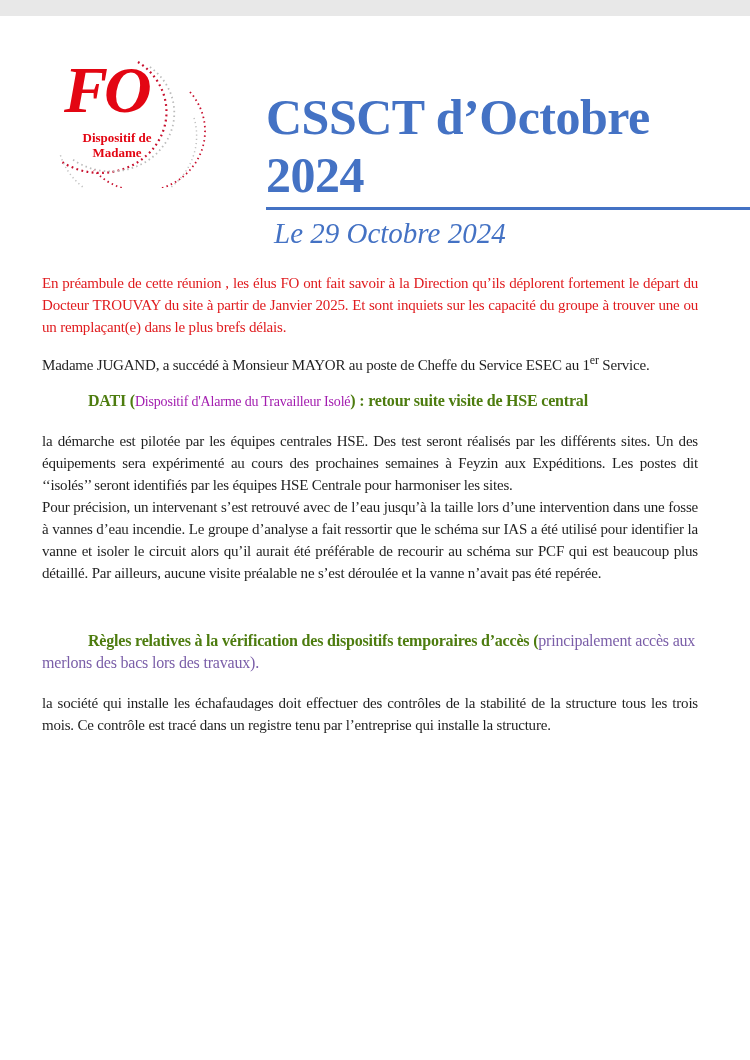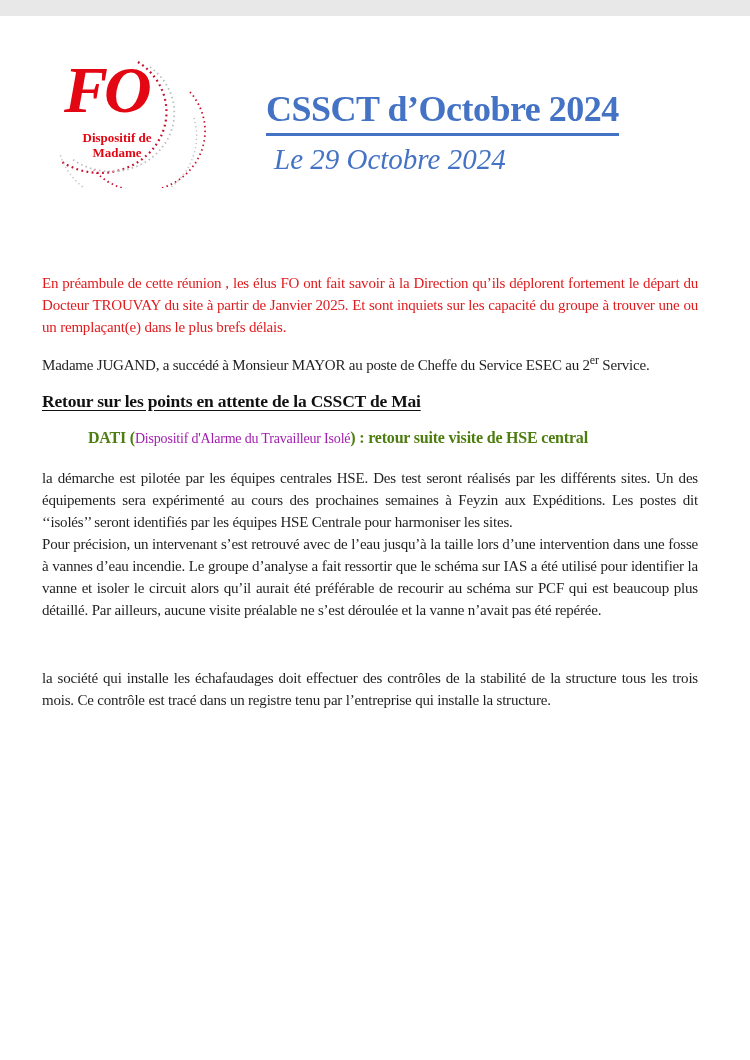--- a/index.html
+++ b/index.html
@@ -23,21 +23,21 @@
   }
   .logo-org{
     position:absolute;left:0px;top:72px;width:150px;
     text-align:center;color:#E30613;font-weight:700;
     font-size:13px;line-height:15px;
   }
   
   .title-block{position:absolute;left:266px;top:72px;}
   .doc-title{
     display:inline-block;
-    font-size:36px;font-weight:800;letter-spacing:-0.5px;
+    font-size:50px;font-weight:800;letter-spacing:-0.5px;
     color:#4472C4;
     border-bottom:3px solid #4472C4;
     padding-bottom:3px;margin:0;
   }
   .doc-date{
     font-size:29px;font-style:italic;color:#4472C4;
     margin-top:7px;padding-left:8px;
   }
   
   .content{
@@ -92,29 +92,29 @@
 
   <div class="title-block">
     <h1 class="doc-title">CSSCT d’Octobre 2024</h1>
     <div class="doc-date">Le 29 Octobre 2024</div>
   </div>
 
   <div class="content">
 
     <p class="preamble red">En préambule de cette réunion , les élus FO ont fait savoir à la Direction qu’ils déplorent fortement le départ du Docteur TROUVAY du site à partir de Janvier 2025. Et sont inquiets sur les capacité du groupe à trouver une ou un remplaçant(e) dans le plus brefs délais.</p>
 
-    <p class="jugand"><span>Madame JUGAND, a succédé à Monsieur MAYOR au poste de Cheffe du Service ESEC au 2</span><sup>er</sup><span> Service.</span></p>
+    <p class="jugand"><span>Madame JUGAND, a succédé à Monsieur MAYOR au poste de Cheffe du Service ESEC au 1</span><sup>er</sup><span> Service.</span></p>
 
-    <h2 class="retour">Retour sur les points en attente de la CSSCT de Mai</h2>
 
     <h3 class="purple-h dati"><span class="seg-hb">DATI (</span><span class="seg-hs">Dispositif d'Alarme du Travailleur Isolé</span><span class="seg-hb">) : retour suite visite de HSE central</span></h3>
 
     <p class="dati-black">la démarche est pilotée par les équipes centrales HSE. Des test seront réalisés par les différents sites. Un des équipements sera expérimenté au cours des prochaines semaines à Feyzin aux Expéditions. Les postes dit ‘‘isolés’’ seront identifiés par les équipes HSE Centrale pour harmoniser les sites.</p>
 
 
 
     <p class="groupe-body">Pour précision, un intervenant s’est retrouvé avec de l’eau jusqu’à la taille lors d’une intervention dans une fosse à vannes d’eau incendie. Le groupe d’analyse a fait ressortir que le schéma sur IAS a été utilisé pour identifier la vanne et isoler le circuit alors qu’il aurait été préférable de recourir au schéma sur PCF qui est beaucoup plus détaillé. Par ailleurs, aucune visite préalable ne s’est déroulée et la vanne n’avait pas été repérée.</p>
 
+    <h3 class="purple-h regles"><span class="seg-hb">Règles relatives à la vérification des dispositifs temporaires d’accès (</span><span class="seg-hl">principalement accès aux merlons des bacs lors des travaux).</span></h3>
 
     <p class="regles-body">la société qui installe les échafaudages doit effectuer des contrôles de la stabilité de la structure tous les trois mois. Ce contrôle est tracé dans un registre tenu par l’entreprise qui installe la structure.</p>
 
   </div>
 </div>
 
 </body></html>

